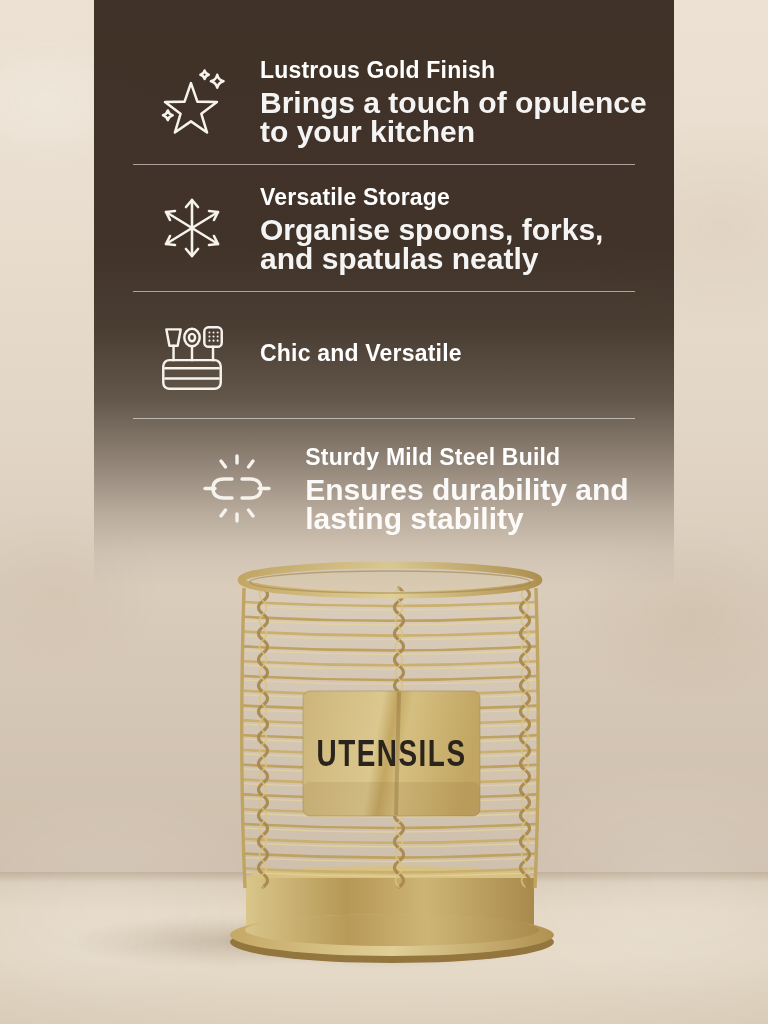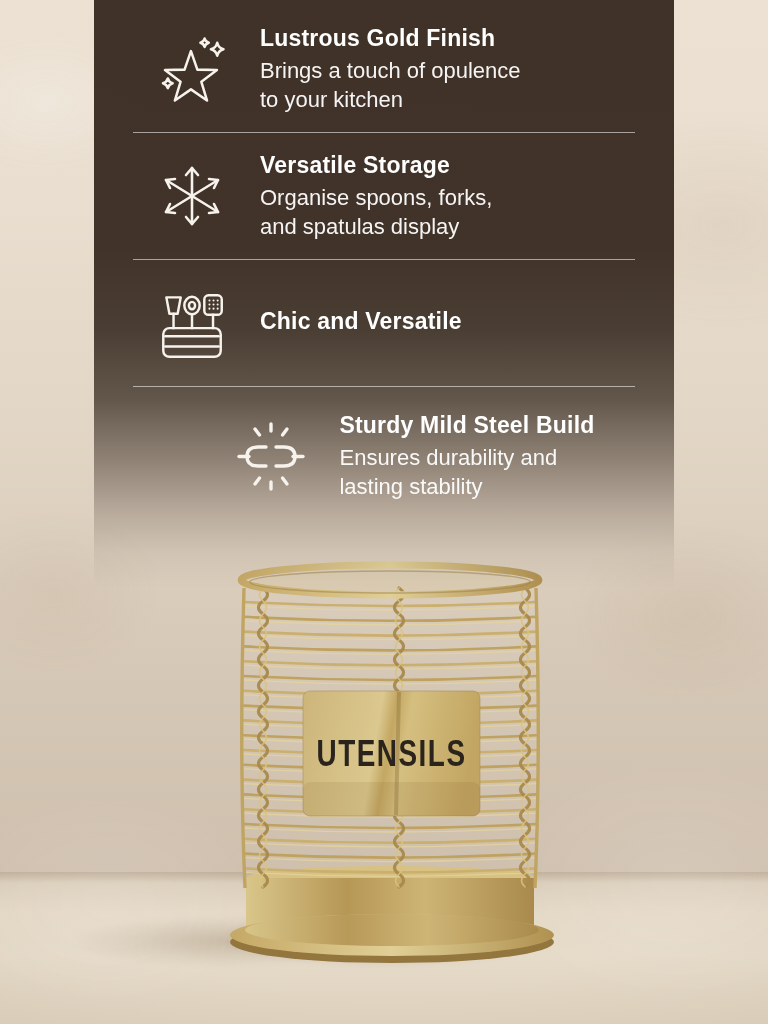--- a/index.html
+++ b/index.html
@@ -59,21 +59,21 @@
   .basket{position:absolute;left:218px;top:558px;width:344px;height:414px;z-index:2;}
   .basket svg{display:block;width:100%;height:100%;}
   .utensils-label-text{
     font-family:"Liberation Sans",sans-serif;
     font-weight:700;font-size:37px;letter-spacing:2px;fill:#2b241d;
   }
 
   
   .features-panel{
     position:absolute;left:94px;top:0;width:580px;height:588px;z-index:3;
-    box-sizing:border-box;padding-top:16px;
+    box-sizing:border-box;padding-top:48px;
     background:linear-gradient(180deg,
       rgba(58,44,34,.97) 0%,
       rgba(58,44,34,.96) 42%,
       rgba(61,48,38,.92) 56%,
       rgba(67,54,44,.80) 68%,
       rgba(78,65,55,.56) 78%,
       rgba(94,81,71,.30) 87%,
       rgba(110,98,88,.10) 94%,
       rgba(122,110,100,0) 100%);
   }
@@ -84,21 +84,21 @@
     display:flex;align-items:center;justify-content:center;
   }
   .feature-iconbox svg{display:block;}
   .icon-stroke{stroke:#f6f2ec;fill:none;stroke-linecap:round;stroke-linejoin:round;}
   .feature-text{margin-left:28px;}
   .feature-title{
     font-size:23px;font-weight:700;color:#ffffff;line-height:1.25;
     letter-spacing:.2px;margin-bottom:3px;
   }
   .feature-desc{
-    font-size:22px;font-weight:400;color:rgba(255,255,255,.95);
+    font-size:30px;font-weight:700;color:rgba(255,255,255,.95);
     line-height:29px;white-space:pre-line;
   }
   .divider{height:1px;width:502px;margin:10px auto;background:rgba(255,255,255,.55);}
 </style>
 </head>
 <body>
 
 <div class="stage">
 
   <div class="photo">
@@ -240,21 +240,21 @@
             <path d="M56 48 L60 56 L51 57"></path>
             <path d="M8 56 L60 24"></path>
             <path d="M17 57 L8 56 L12 48"></path>
             <path d="M51 23 L60 24 L56 32"></path>
           </g>
         </svg>
       </div>
       <div class="feature-text">
         <div class="feature-title">Versatile Storage</div>
         <div class="feature-desc">Organise spoons, forks,
-and spatulas display</div>
+and spatulas neatly</div>
       </div>
     </div>
     <div class="divider"></div>
 
     <div class="feature">
       <div class="feature-iconbox">
         <svg width="76" height="80" viewBox="0 0 72 78">
           <g class="icon-stroke" stroke-width="2.4">
             <rect x="8" y="44" width="56" height="28" rx="6"></rect>
             <path d="M10 62 L62 62"></path>

